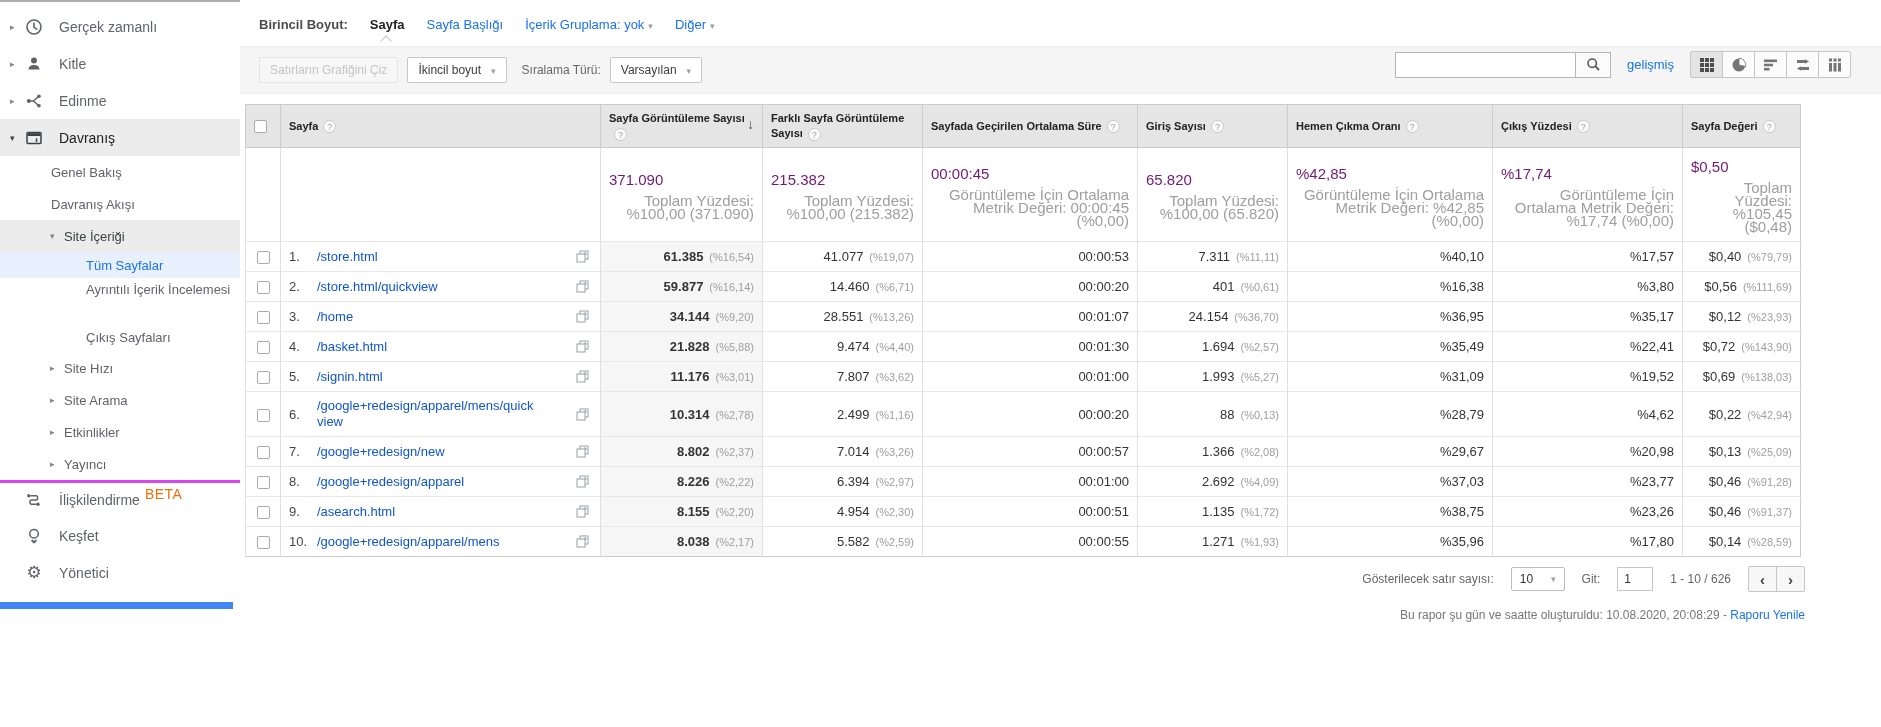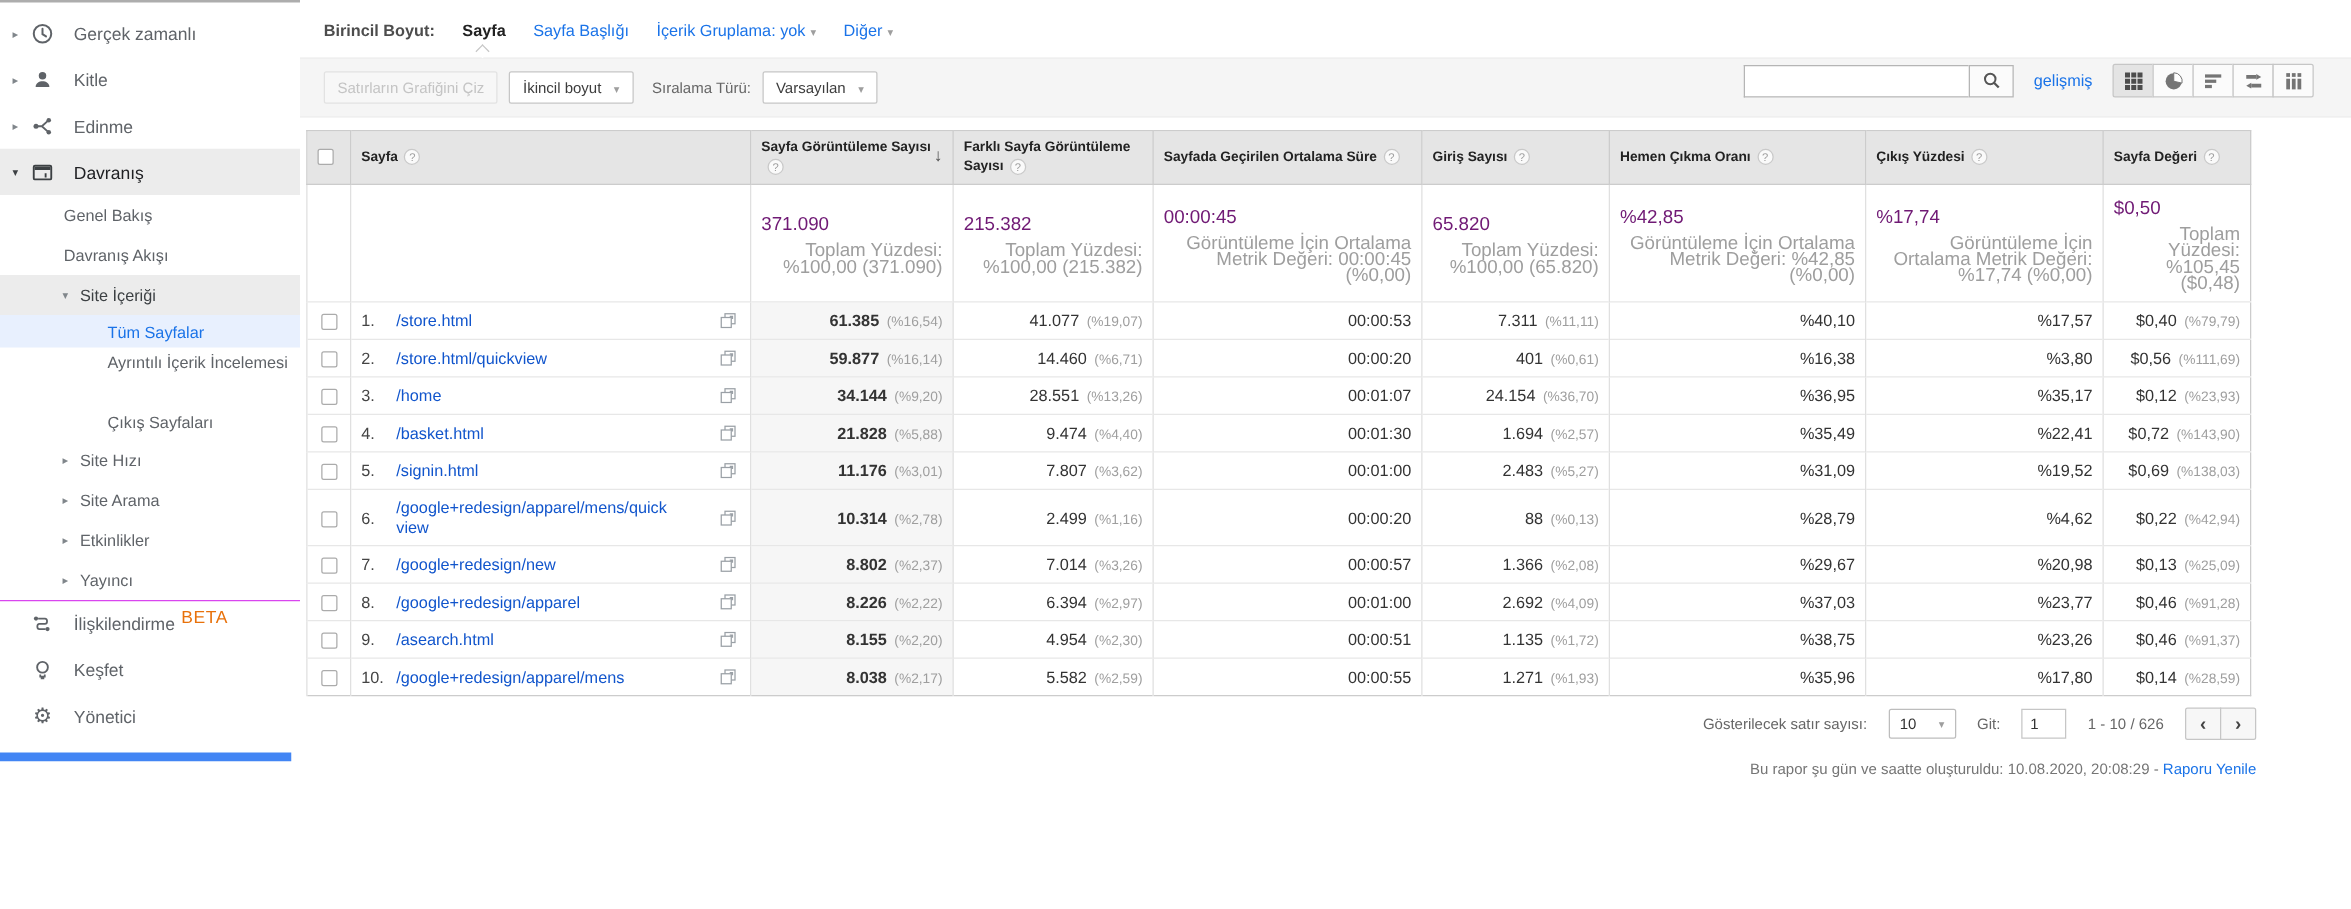--- a/index.html
+++ b/index.html
@@ -21,21 +21,21 @@
   .nav-item.l3 { height:30px; padding-left:86px; font-size:13px; }
   .nav-item.l3.tall { height:44px; align-items:flex-start; padding-top:3px; line-height:17px; }
   .arrow { width:14px; font-size:9px; color:#80868b; flex:0 0 14px; text-align:left; }
   .nicon { width:20px; flex:0 0 20px; margin-right:15px; display:flex; align-items:center; justify-content:center; }
   .nlabel { white-space:normal; }
   .nav-item.active-section { background:#ececec; color:#202124; }
   .nav-item.active-section .arrow { color:#3c4043; }
   .nav-item.subhead { background:#ececec; color:#3c4043; }
   .nav-item.selected { background:#e8f0fe; color:#1a73e8; }
   .beta { color:#e8710a; font-size:14px; margin-left:5px; position:relative; top:-6px; letter-spacing:.5px; }
-  .divider-top { border-top:1px solid #d946ef;text-align:right; }
+  .divider-top { border-top:3px solid #d946ef;text-align:right; }
   .blue-bar { position:absolute; left:0; top:600px; width:233px; height:7px; background:#4285f4; }
   .gear-glyph { font-size:17px; color:#5f6368; line-height:1; }
 
   
   .main { position:absolute; left:240px; top:0; width:1641px; height:727px; background:#fff; }
 
   .dim-row { display:flex; align-items:center; gap:22px; margin:13px 0 0 19px; font-size:13px; height:22px; }
   .dim-label { font-weight:bold; color:#4d4d4d; }
   .dim-selected { font-weight:bold; color:#222; position:relative; cursor:pointer; }
   .caret { position:absolute; left:50%; bottom:-13px; width:8px; height:8px; margin-left:-5px;
@@ -470,21 +470,21 @@
                   <rect x="4" y="1" width="8" height="8" fill="#fff" stroke="#9aa0a6"></rect>
                   <path d="M6.5 6.5L10 3M7.8 3H10v2.2" fill="none" stroke="#9aa0a6"></path>
                   <rect x="1" y="4" width="8" height="8" fill="#fff" stroke="#9aa0a6"></rect>
                 </svg>
               </span>
             </span>
           </td>
           <td class="num sorted"><b>11.176</b><span class="pct">(%3,01)</span></td>
           <td class="num"><span>7.807</span><span class="pct">(%3,62)</span></td>
           <td class="num"><span>00:01:00</span></td>
-          <td class="num"><span>2.483</span><span class="pct">(%5,27)</span></td>
+          <td class="num"><span>1.993</span><span class="pct">(%5,27)</span></td>
           <td class="num"><span>%31,09</span></td>
           <td class="num"><span>%19,52</span></td>
           <td class="num"><span>$0,69</span><span class="pct">(%138,03)</span></td>
         </tr>
 
         <tr class="data-row">
           <td class="cb-cell"><input type="checkbox" class="cb" style=""></td>
           <td class="page-cell">
             <span class="page-flex">
               <span class="idx">6.</span>

